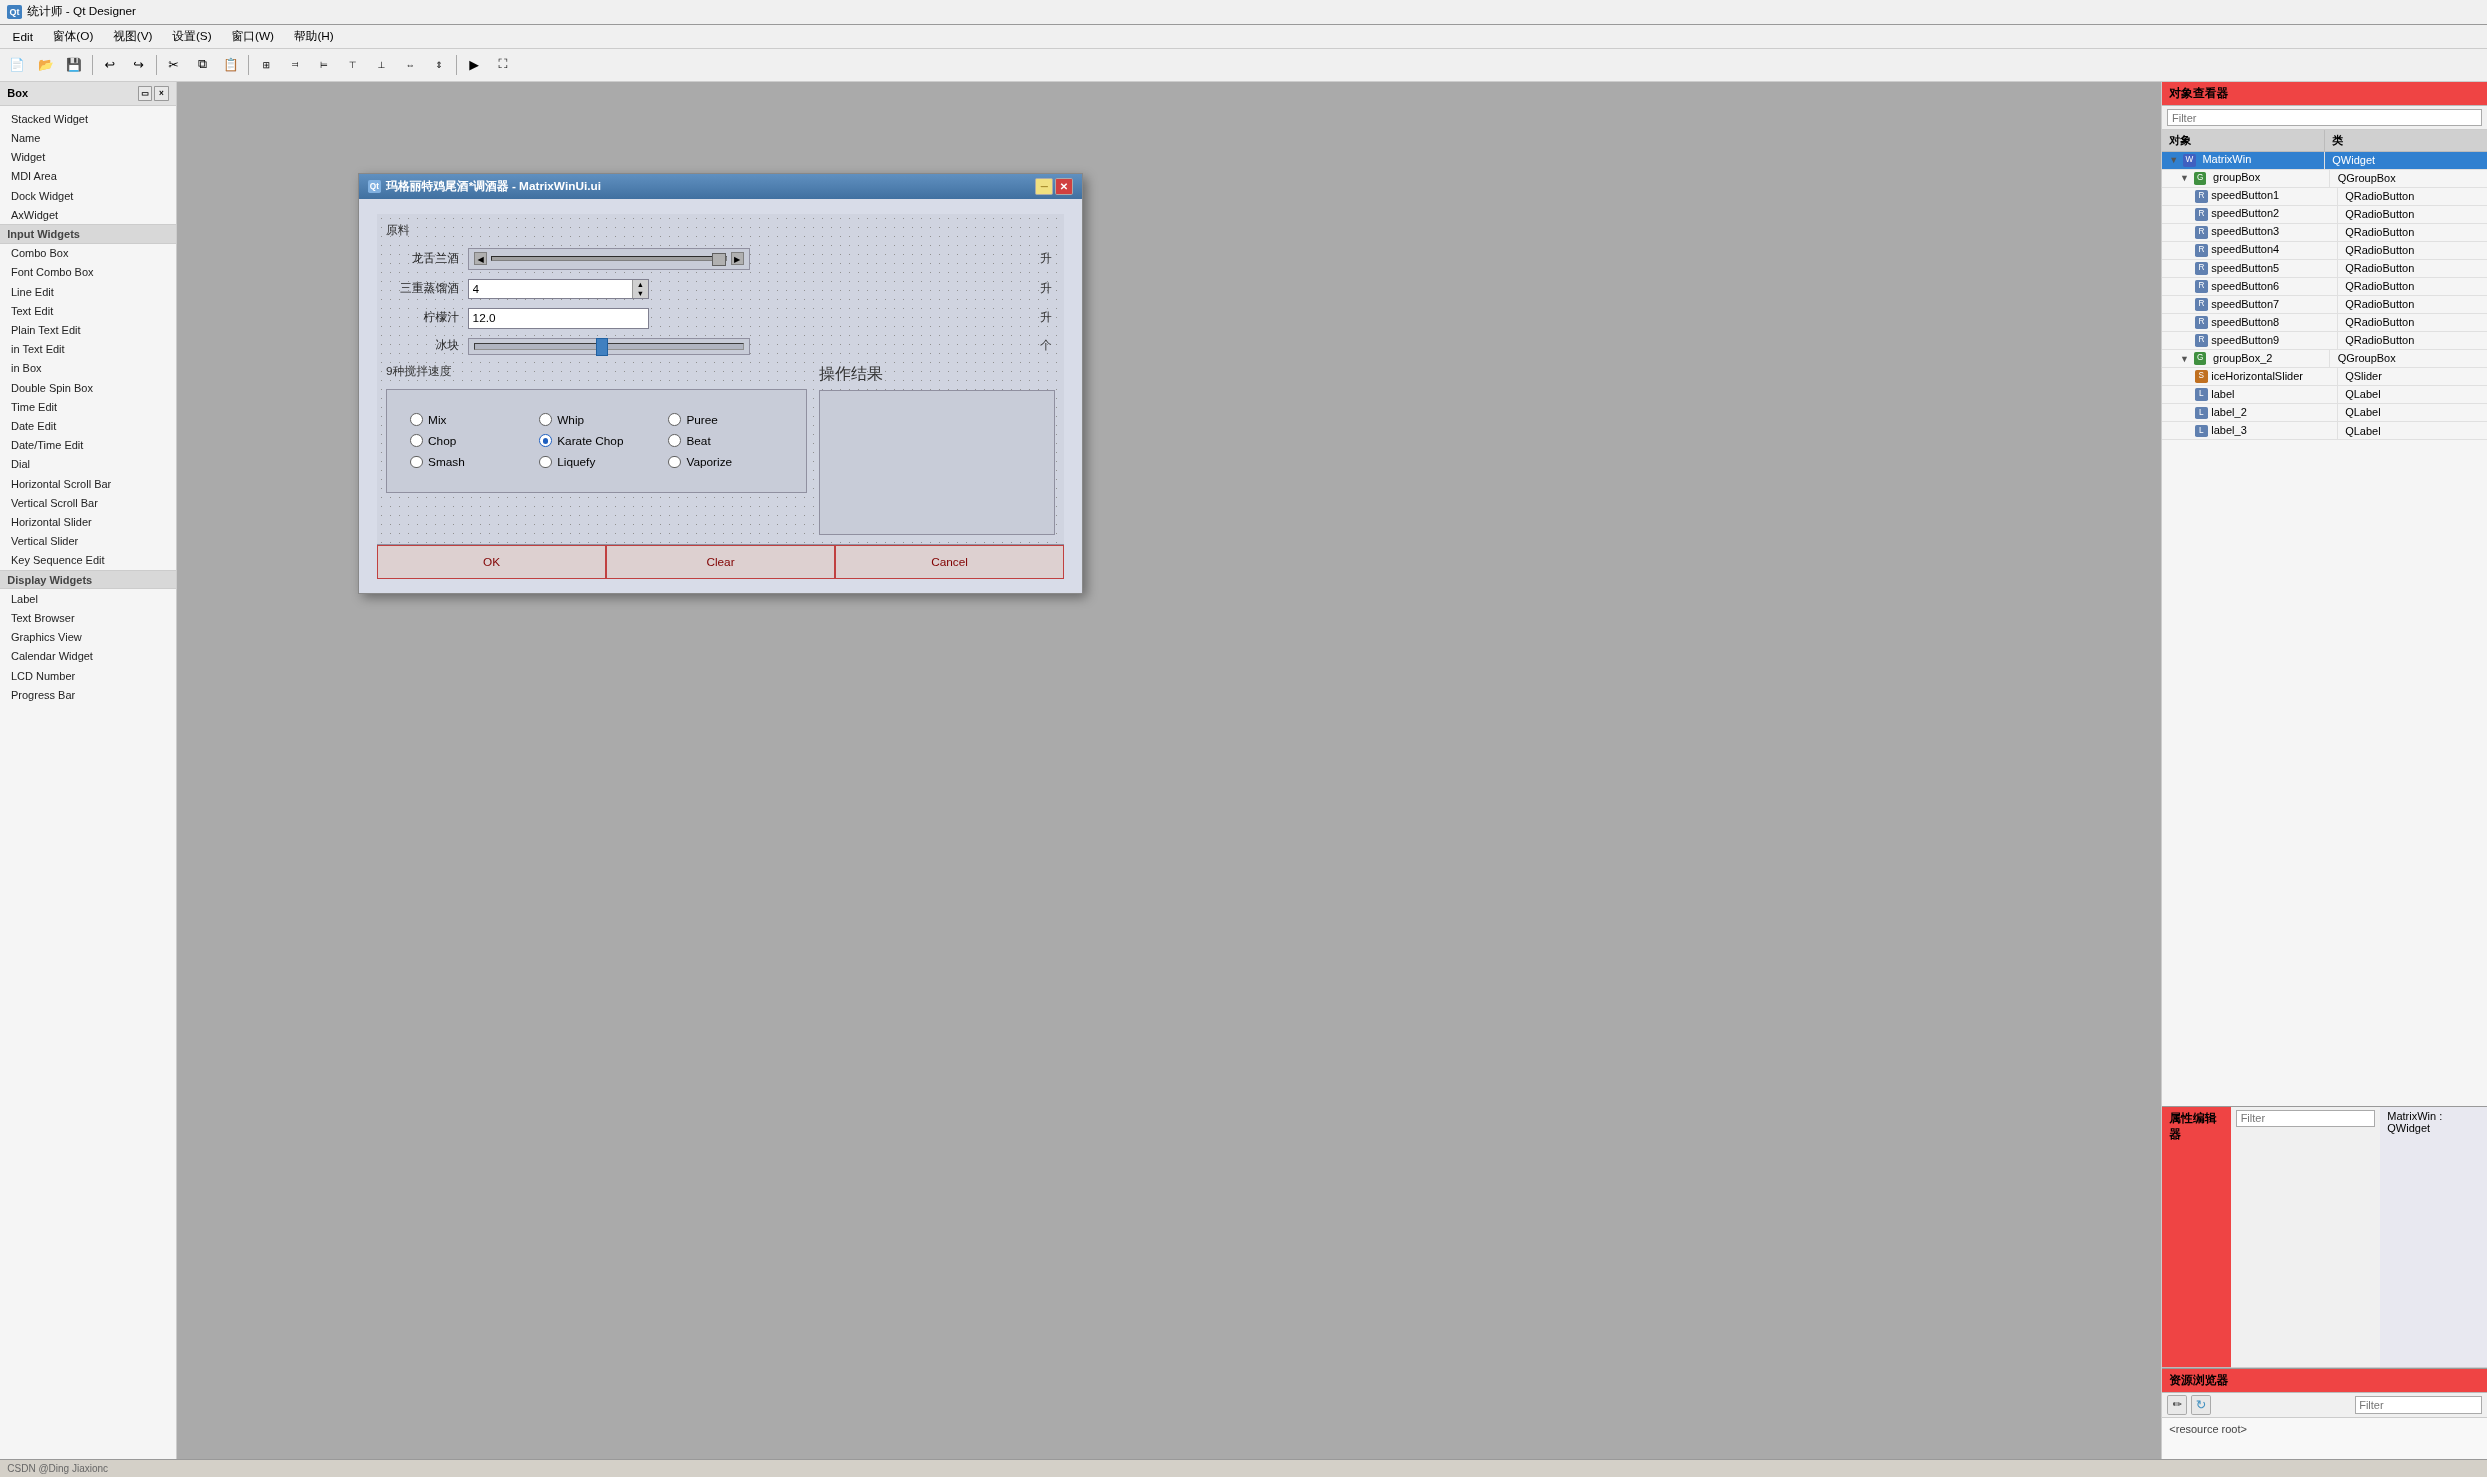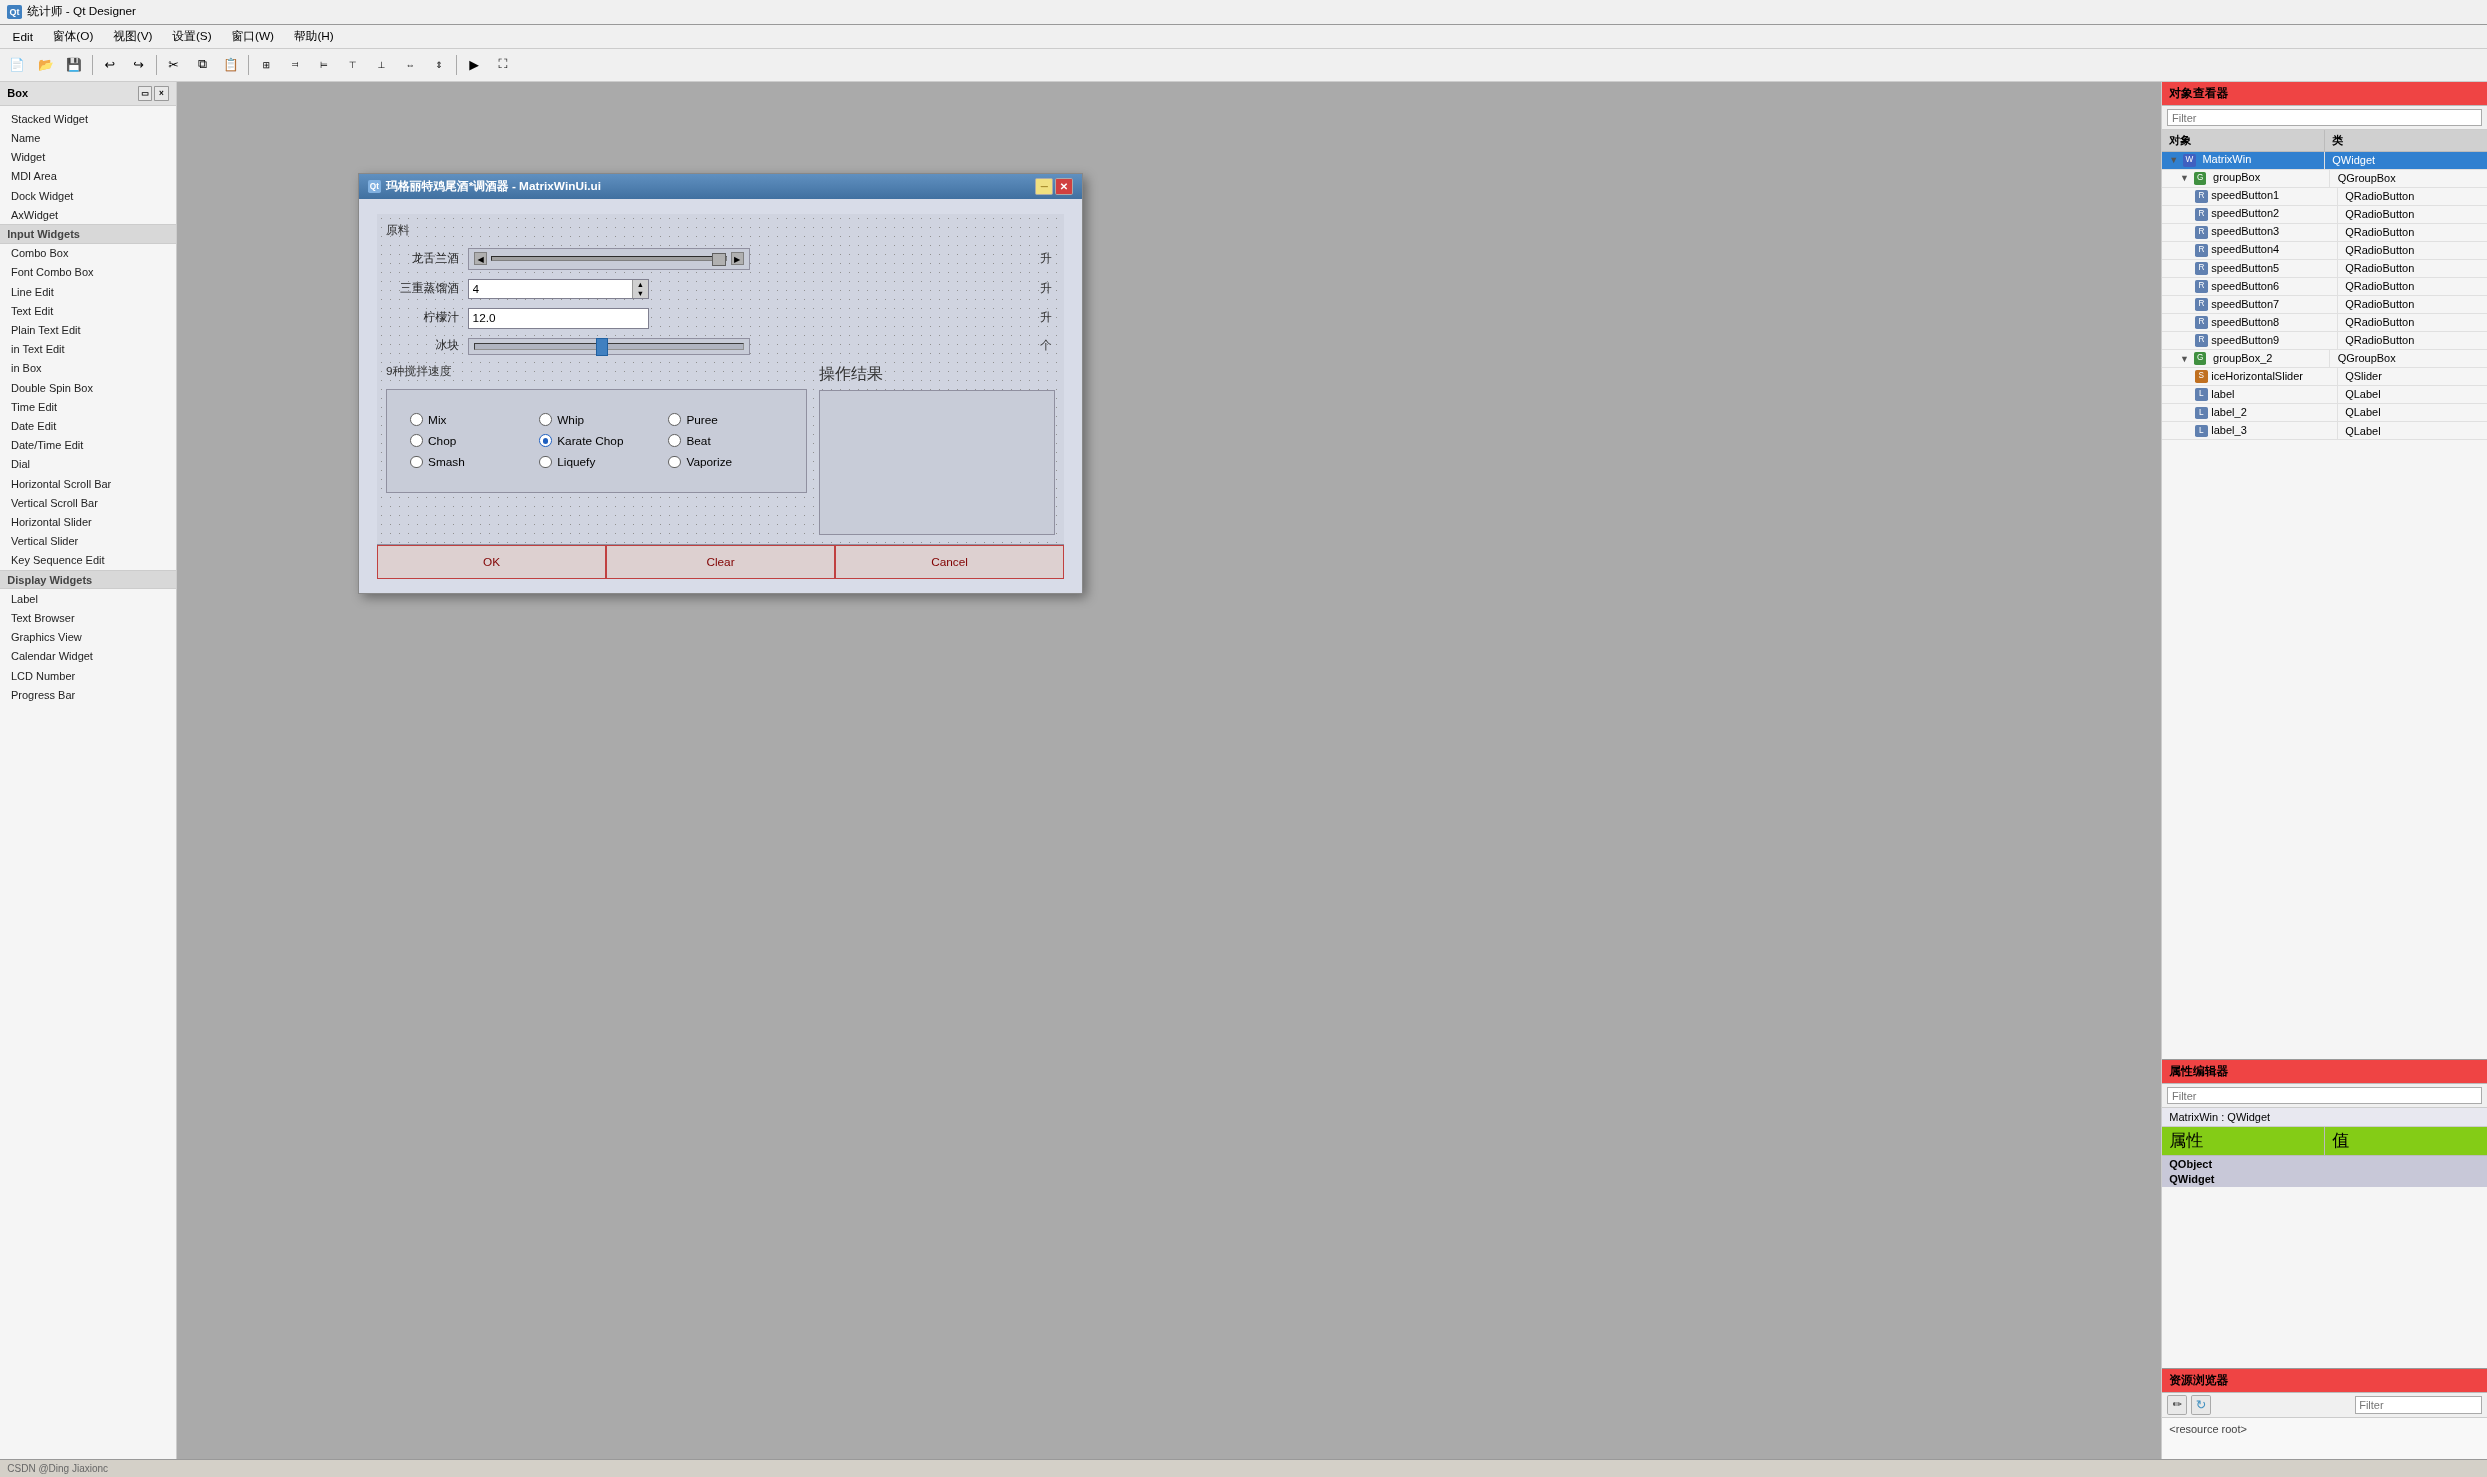--- a/index.html
+++ b/index.html
@@ -241,23 +241,23 @@
       color: white;
       text-align: center;
       line-height: 12.7px;
     }
     .obj-icon.green { background: #409040; }
     .obj-icon.blue { background: #4060c0; }
     .obj-icon.orange { background: #c07020; }
 
     
     .props-panel {
-      height: 308px;
-      display: flex;
-      flex-direction: column;
+      height: 261px;
+      display: flex;
+      flex-direction: row;
     }
     .props-table {
       flex: 1;
       overflow-y: auto;
     }
     .props-header {
       display: flex;
       background: #84cc16;
       border-bottom: 0.9px solid #bbb;
       font-weight: normal;

